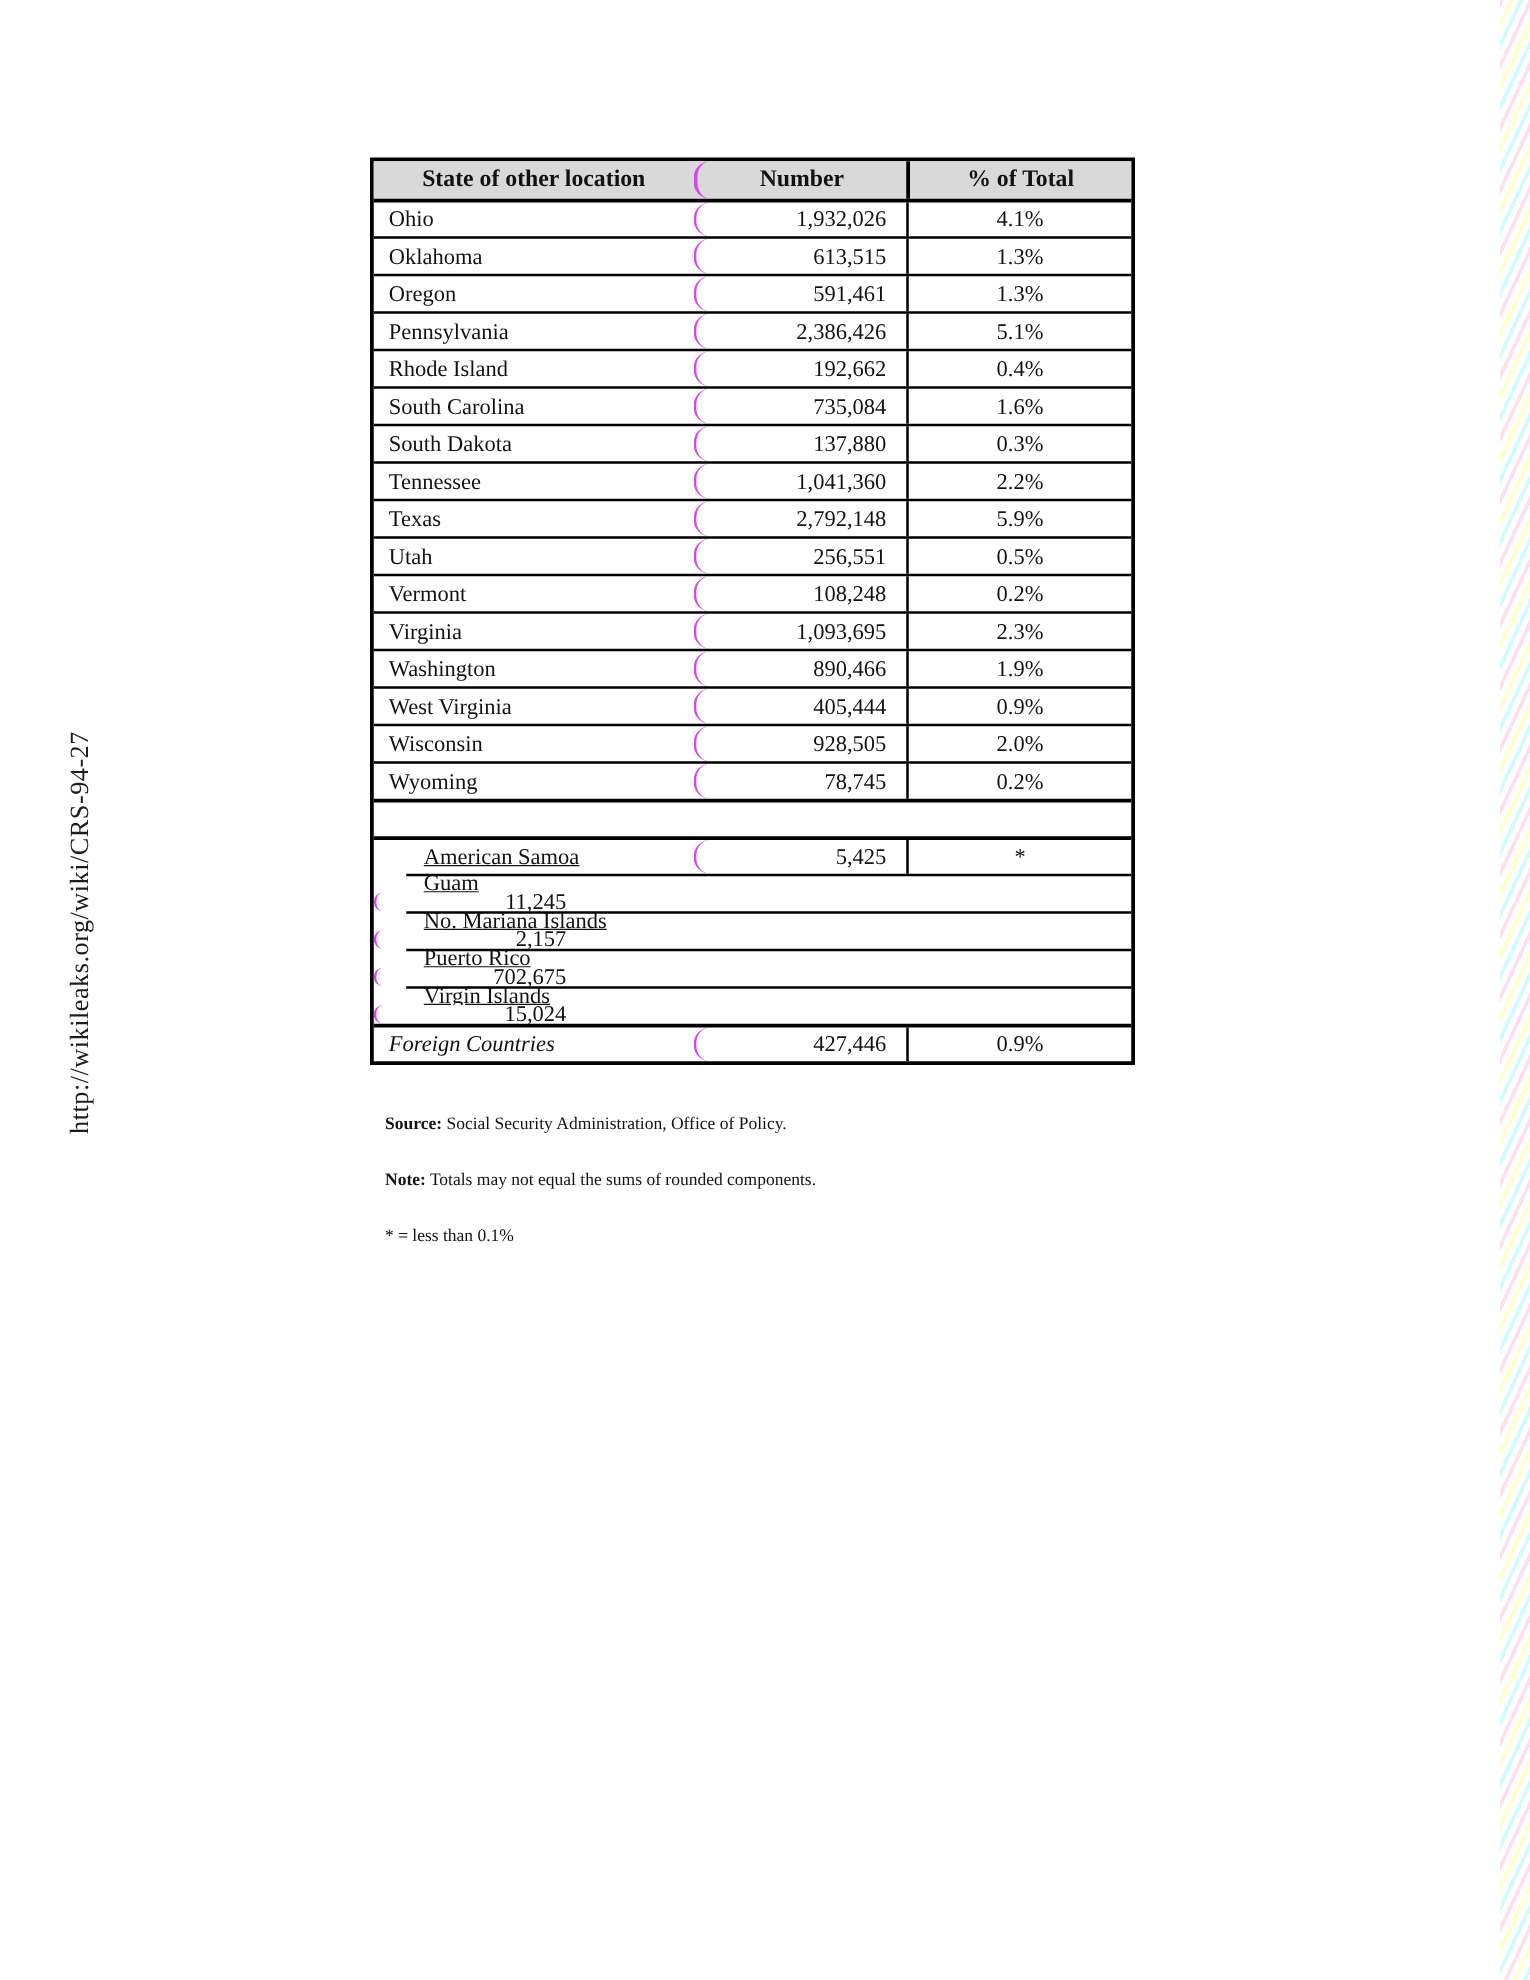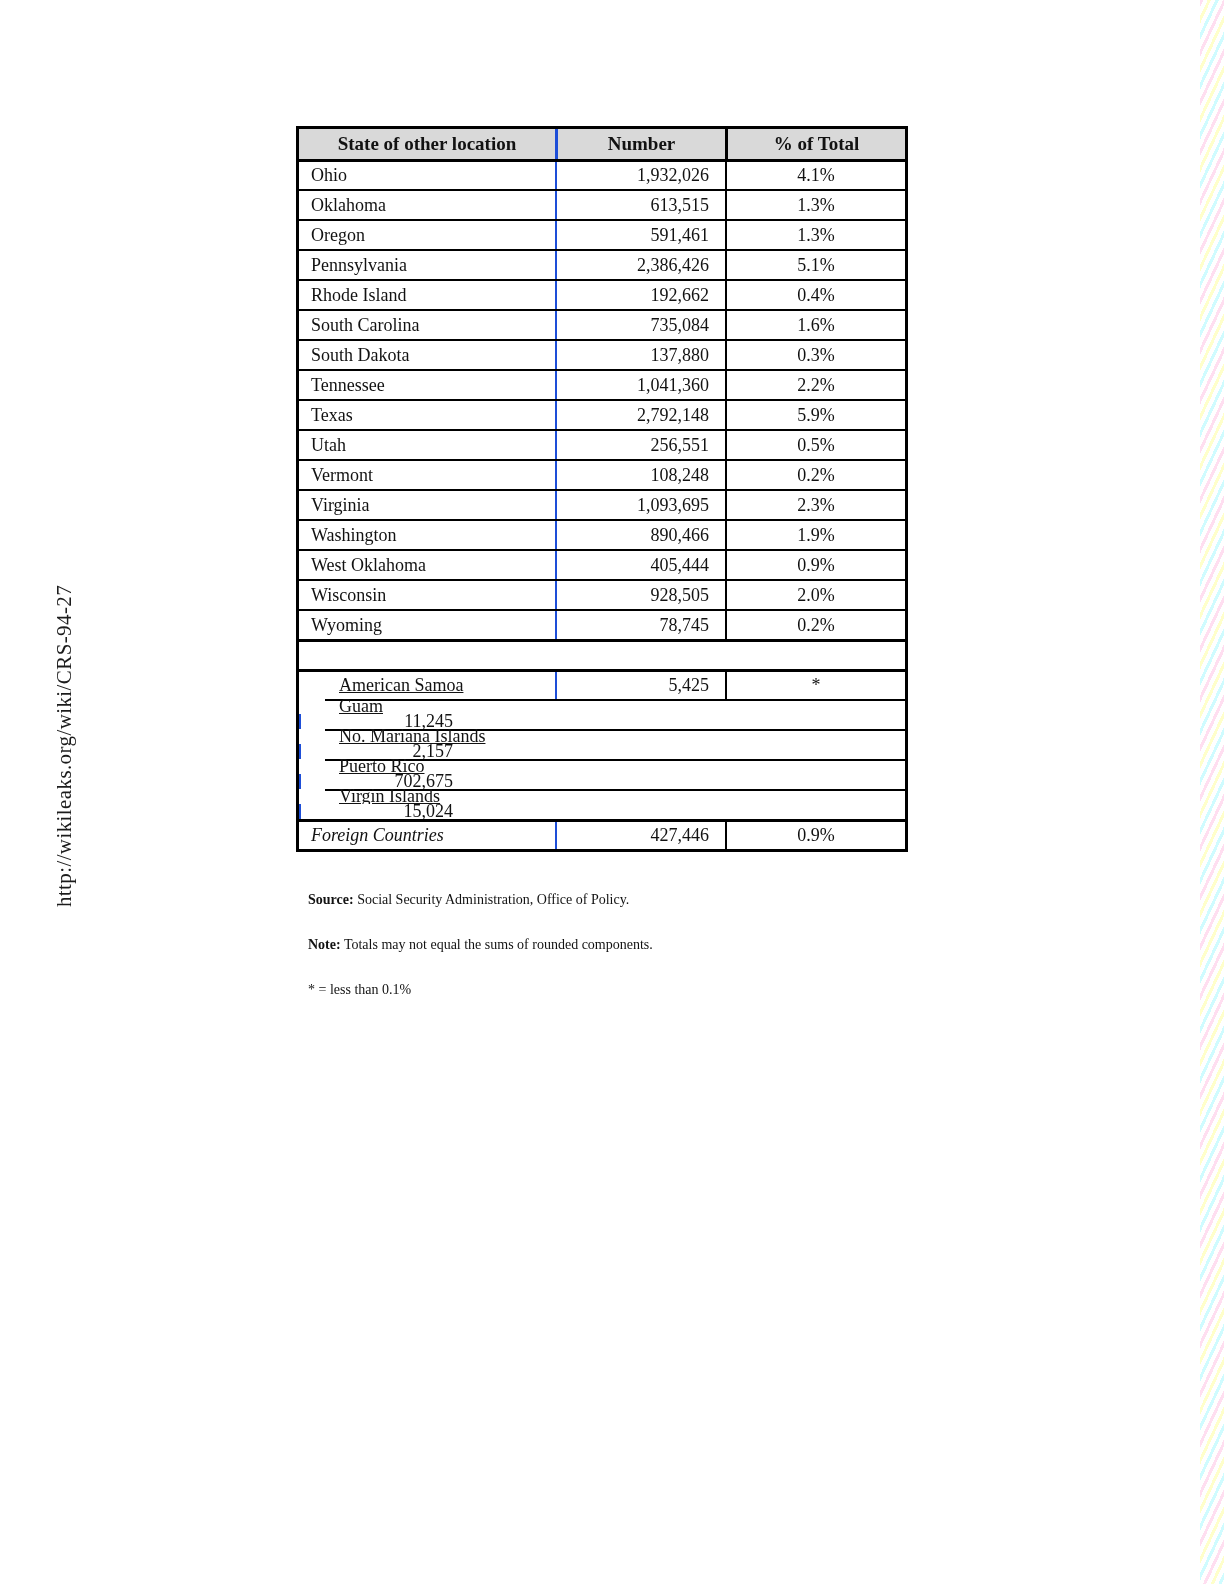--- a/index.html
+++ b/index.html
@@ -83,21 +83,21 @@
     background: linear-gradient(#000, #000) no-repeat right top / calc(100% - 26px) 2px;
     flex-direction: column;
   }
   .cell {
     display: flex;
     align-items: center;
     box-sizing: border-box;
     overflow: hidden;
   }
   .c1 { width: 256px; padding-left: 12px; }
-  .c2 { width: 170px; justify-content: flex-end; padding-right: 16px; border-left: 2px solid #1d4ed8; }
+  .c2 { width: 170px; justify-content: flex-end; padding-right: 16px; border-left: 2px solid #d946ef; border-radius: 13px; }
   .c3 { flex: 1; justify-content: center; border-left: 2px solid #000; }
   .c-full { width: 100%; padding-left: 12px; margin-top: 40px; }
 
   .row.header { background: #d9d9d9; }
   .row.header .cell {
     justify-content: center;
     padding: 0;
     font-weight: bold;
     font-size: 19px;
     border-left-width: 3px;
@@ -195,21 +195,21 @@
         <div class="cell c1">Virginia</div>
         <div class="cell c2">1,093,695</div>
         <div class="cell c3">2.3%</div>
       </div>
       <div class="row state">
         <div class="cell c1">Washington</div>
         <div class="cell c2">890,466</div>
         <div class="cell c3">1.9%</div>
       </div>
       <div class="row state">
-        <div class="cell c1">West Oklahoma</div>
+        <div class="cell c1">West Virginia</div>
         <div class="cell c2">405,444</div>
         <div class="cell c3">0.9%</div>
       </div>
       <div class="row state">
         <div class="cell c1">Wisconsin</div>
         <div class="cell c2">928,505</div>
         <div class="cell c3">2.0%</div>
       </div>
       <div class="row state">
         <div class="cell c1">Wyoming</div>

